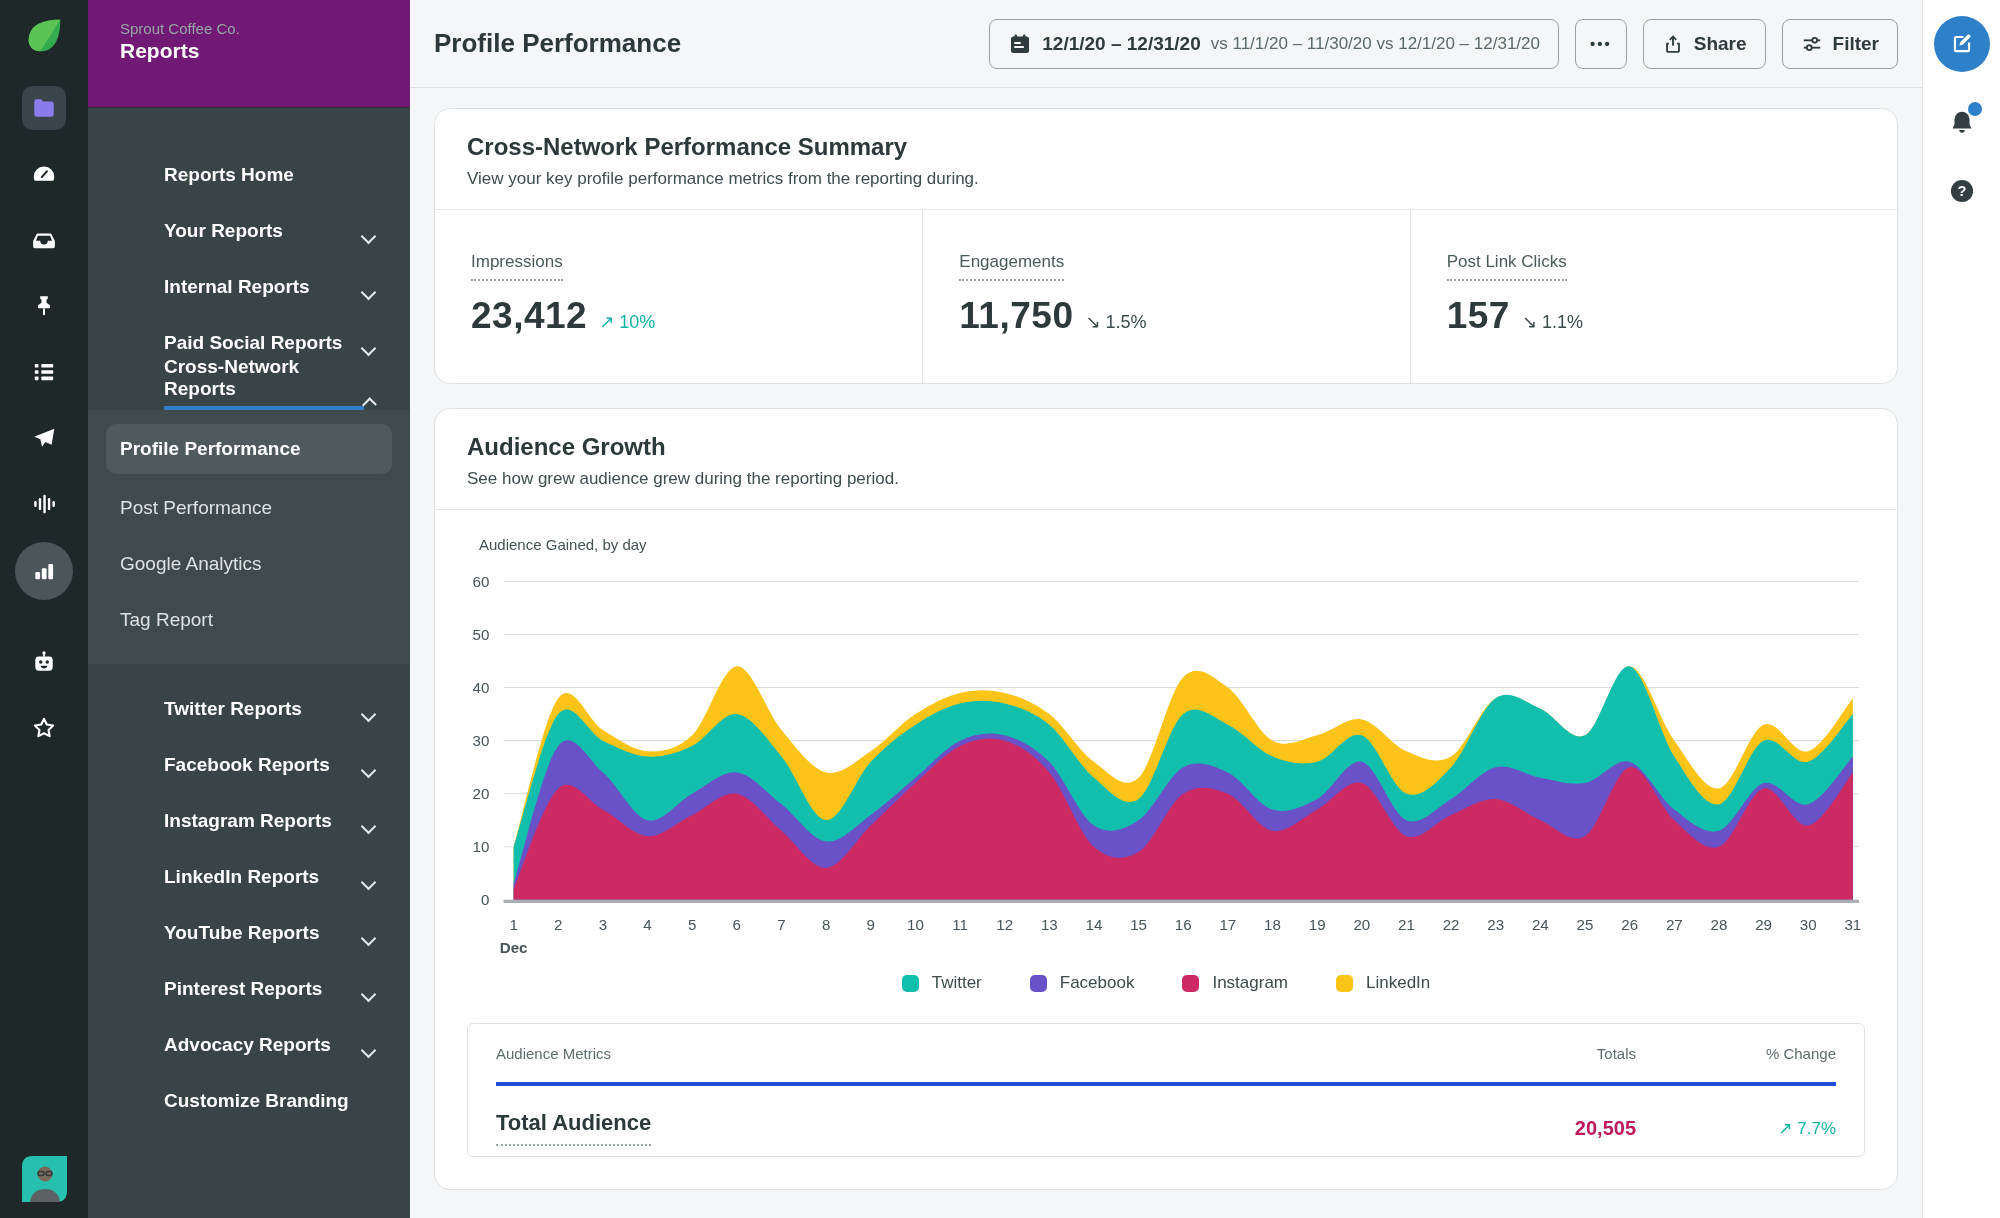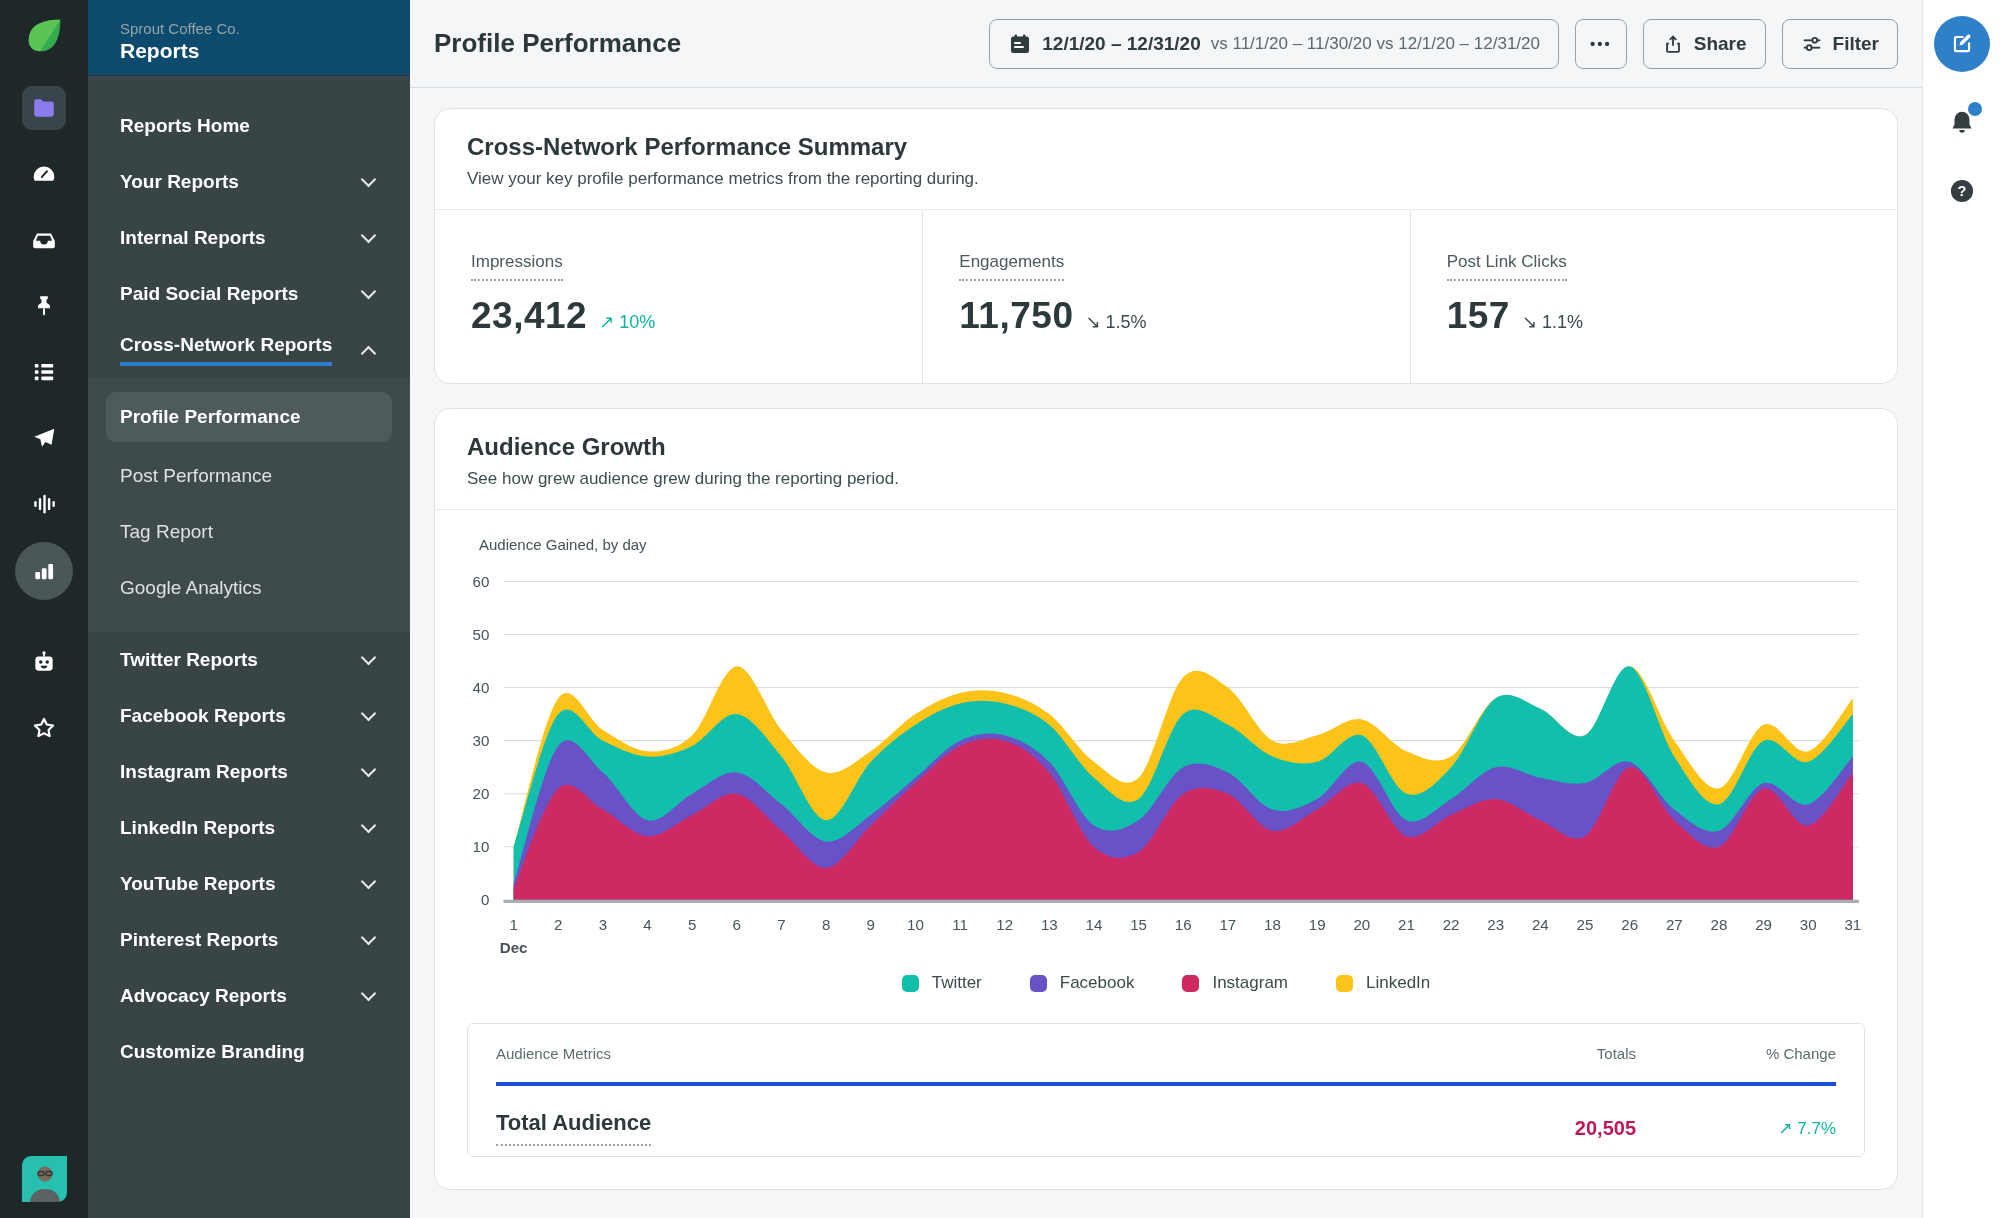--- a/index.html
+++ b/index.html
@@ -11,25 +11,25 @@
   .rail-logo { margin-top:12px; width:48px; height:48px; display:flex; align-items:center; justify-content:center; }
   .rail-icon { width:44px; height:44px; border-radius:10px; display:flex; align-items:center; justify-content:center; margin-top:22px; }
   .rail-icon svg { width:26px; height:26px; }
   .rail-icon.active-folder { background:#39454a; margin-top:26px; }
   .rail-icon.big-circle { width:58px; height:58px; border-radius:50%; background:#4a5658; margin-top:16px; }
   .rail-gap { margin-top:40px; }
   .rail-avatar { position:absolute; bottom:16px; left:22px; width:45px; height:46px; cursor:pointer; }
 
   
   .sidebar { width:322px; flex:0 0 322px; background:#37434 ; background:#384446; display:flex; flex-direction:column; }
-  .side-head { height:76px; background:#0c4a6e; padding:20px 0 0 32px; border-bottom:1px solid #2a3436; }
+  .side-head { height:108px; background:#701a75; padding:20px 0 0 32px; border-bottom:1px solid #2a3436; }
   .side-account { font-size:15px; color:#98a4a6; }
   .side-product { font-size:21px; color:#ffffff; font-weight:bold; margin-top:2px; }
   .side-list { padding-top:22px; }
-  .side-item { height:56px; display:flex; align-items:center; justify-content:space-between; padding:0 36px 0 32px; cursor:pointer; }
+  .side-item { height:56px; display:flex; align-items:flex-end; justify-content:space-between; padding:0 36px 0 32px; cursor:pointer;margin-left:44px; }
   .side-item .lbl { font-size:19px; font-weight:bold; color:#ffffff; }
   .side-item.active-section .lbl { display:inline-block; border-bottom:4px solid #2e7ec9; padding-bottom:6px; }
   .chev { width:11px; height:11px; border-right:2.5px solid #e7ebeb; border-bottom:2.5px solid #e7ebeb; transform:rotate(45deg); margin-top:-6px; }
   .chev.up { transform:rotate(-135deg); margin-top:6px; }
   .submenu { background:#3e4a4c; padding:14px 0 16px 0; }
   .sub-item { height:56px; display:flex; align-items:center; padding:0 32px; cursor:pointer; }
   .sub-item .lbl { font-size:19px; color:#dde2e2; font-weight:normal; }
   .sub-item.active { background:#4e5a5c; border-radius:10px; margin:0 18px 6px 18px; height:50px; padding:0 14px; }
   .sub-item.active .lbl { color:#ffffff; font-weight:bold; }
 
@@ -207,24 +207,24 @@
       </div>
 
       <div class="submenu">
         <div class="sub-item active">
           <span class="lbl">Profile Performance</span>
         </div>
         <div class="sub-item">
           <span class="lbl">Post Performance</span>
         </div>
         <div class="sub-item">
+          <span class="lbl">Google Analytics</span>
+        </div>
+        <div class="sub-item">
           <span class="lbl">Tag Report</span>
-        </div>
-        <div class="sub-item">
-          <span class="lbl">Google Analytics</span>
         </div>
       </div>
 
       <div class="side-item">
         <span class="lbl">Twitter Reports</span>
         <span class="chev"></span>
       </div>
       <div class="side-item">
         <span class="lbl">Facebook Reports</span>
         <span class="chev"></span>

